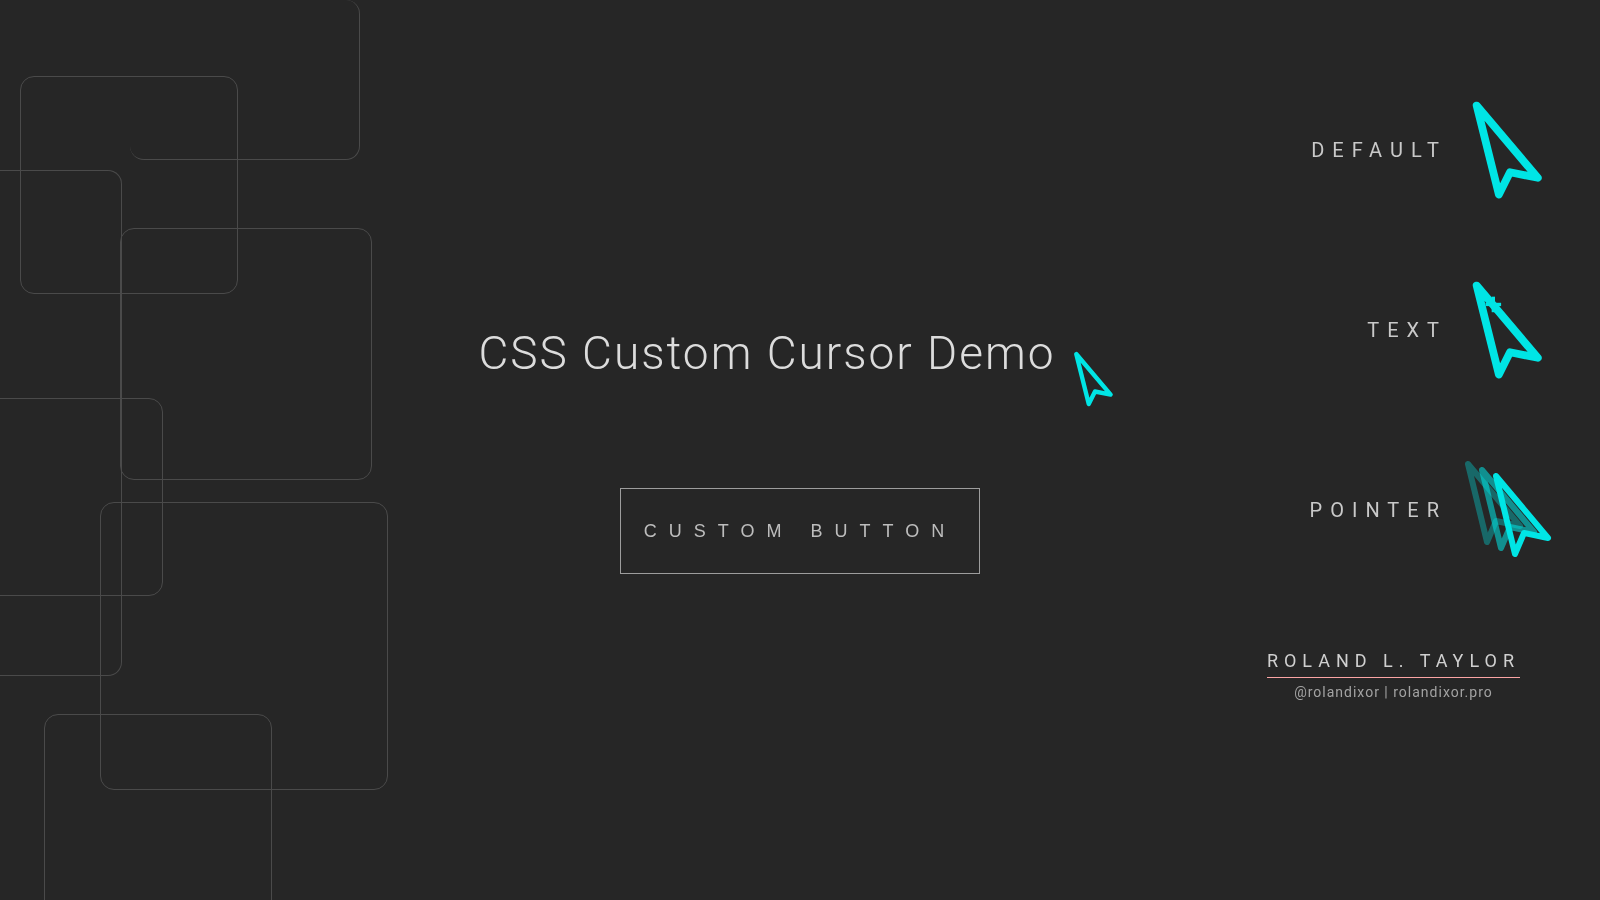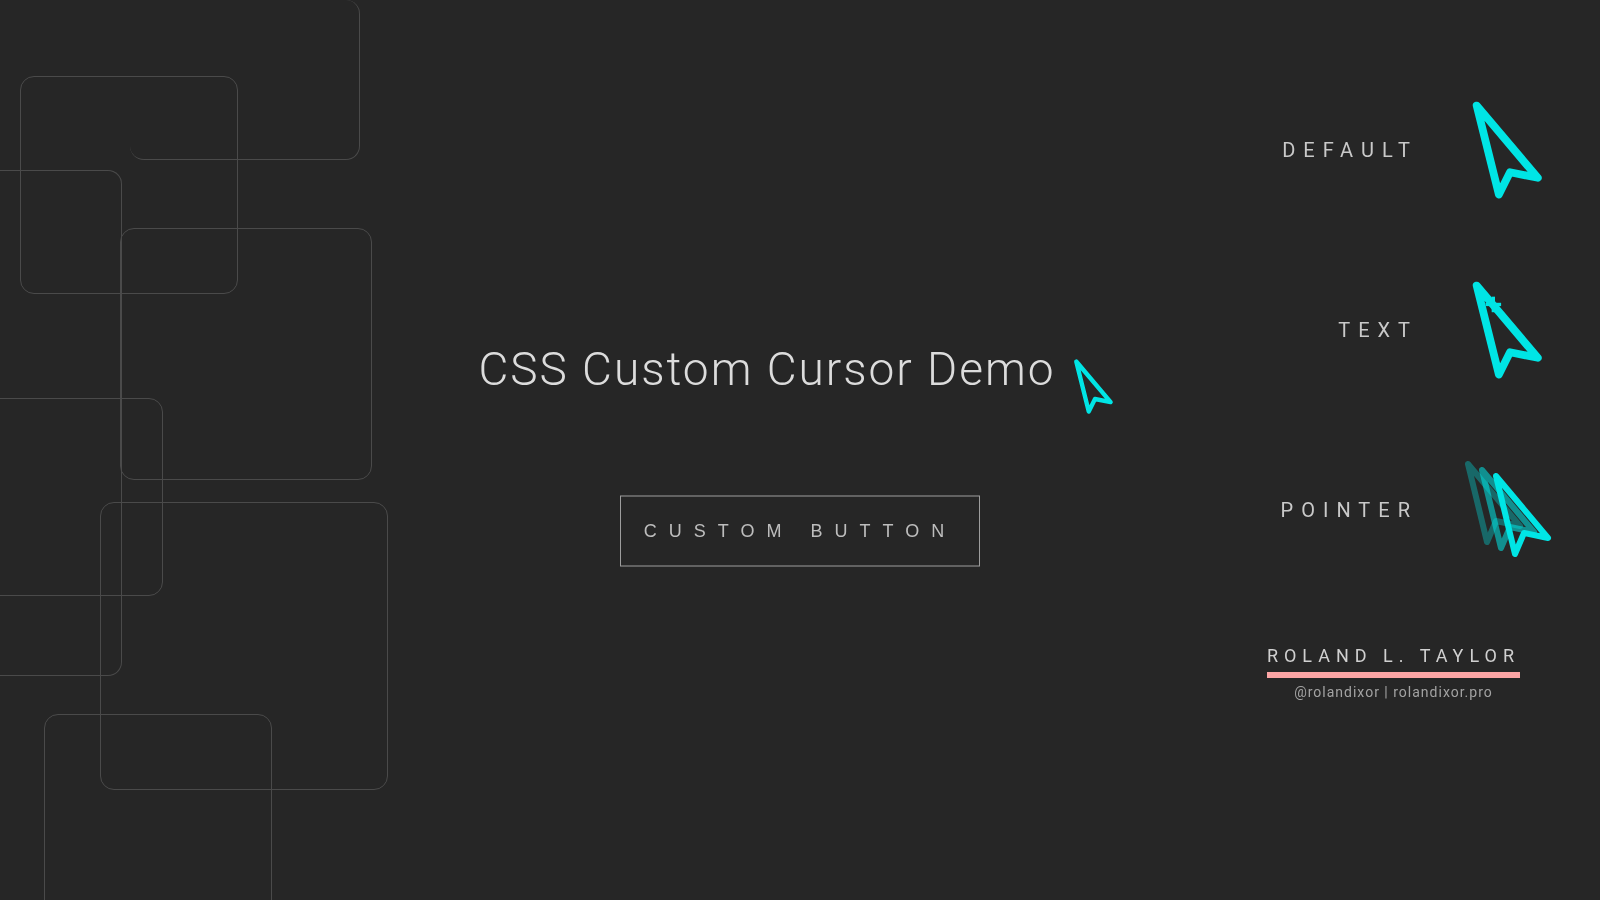--- a/index.html
+++ b/index.html
@@ -35,34 +35,33 @@
     .main {
       position: absolute;
       left: 50%;
       top: 50%;
       transform: translate(-50%, -50%);
       text-align: center;
       width: 900px;
     }
     .title-row {
       display: inline-flex;
-      align-items: flex-end;
       gap: 16px;
       position: relative;
     }
     .title {
       font-size: 46px;
       font-weight: 300;
       color: #dcdcdc;
       letter-spacing: 2px;
     }
     .demo-button {
       margin: 100px auto 0;
       width: 360px;
-      height: 71px;
+      height: 86px;
       border: 1px solid #9d9d9d;
       background: transparent;
       color: #bdbdbd;
       font-size: 18px;
       letter-spacing: 12px;
       font-weight: 400;
       display: flex;
       align-items: center;
       justify-content: center;
       cursor: pointer;
@@ -73,21 +72,21 @@
       position: absolute;
       right: 40px;
       top: 60px;
       width: 340px;
       display: flex;
       flex-direction: column;
     }
     .legend-row {
       display: flex;
       align-items: center;
-      gap: 42px;
+      gap: 13px;
       height: 180px;
     }
     .legend-label {
       font-size: 20px;
       letter-spacing: 8px;
       color: #c9c9c9;
       flex: 1;
       text-align: right;
     }
     .legend-icon {
@@ -102,21 +101,21 @@
     .author {
       position: absolute;
       right: 80px;
       bottom: 200px;
       text-align: center;
     }
     .author-name {
       font-size: 18px;
       letter-spacing: 6px;
       color: #d0d0d0;
-      border-bottom: 6px solid #fca5a5;
+      border-bottom: 1px solid #fca5a5;
       padding-bottom: 6px;
       margin-bottom: 6px;
     }
     .author-handle {
       font-size: 14px;
       color: #a3a3a3;
       letter-spacing: 1px;
     }
   </style>
 </head>

